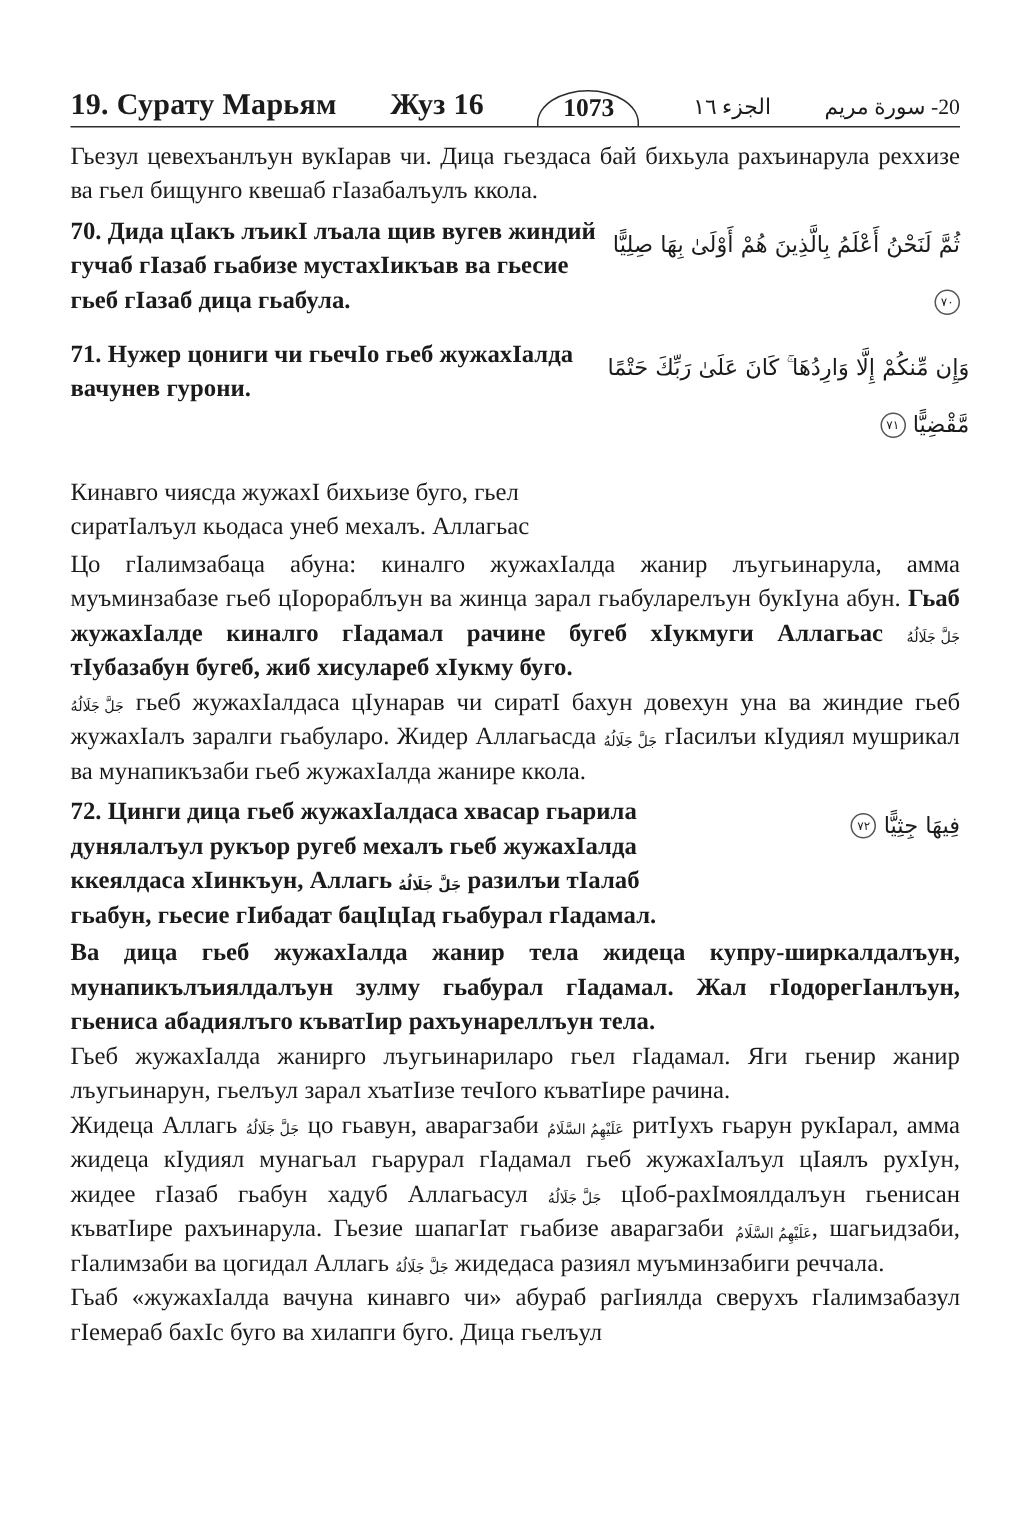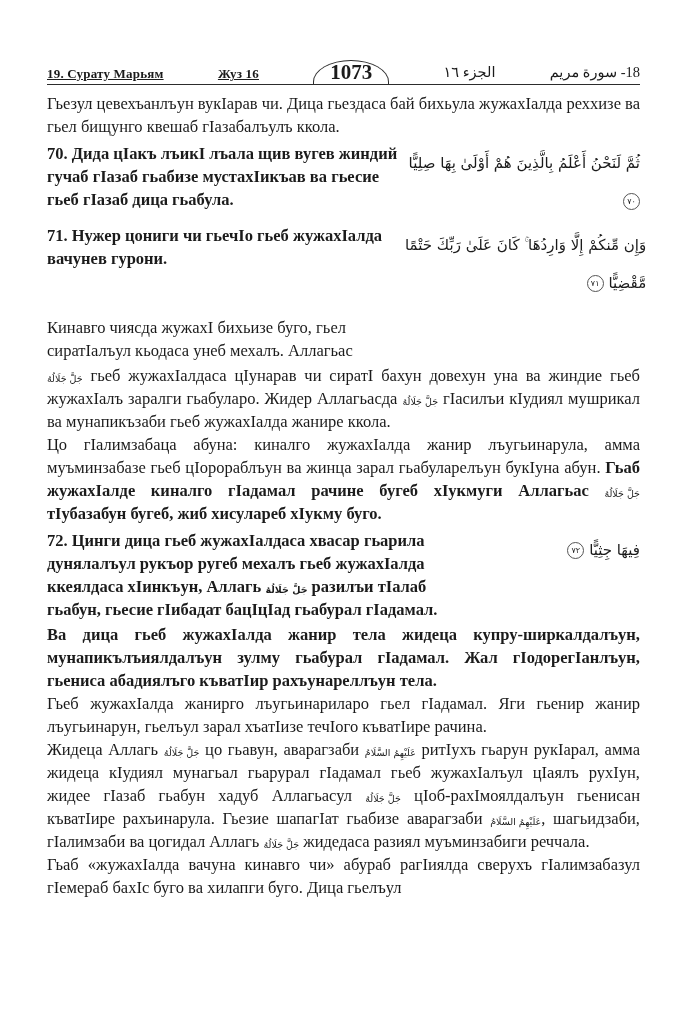--- a/index.html
+++ b/index.html
@@ -21,41 +21,40 @@
   .hdr{
     display:flex;
     align-items:flex-end;
     justify-content:space-between;
     border-bottom:1.6px solid #2c2c2c;
     padding-bottom:2px;
     height:32px;
   }
   .hdr .cyr-bold{
     font-weight:bold;
-    font-size:13px;
+    font-size:20px;
     letter-spacing:.2px;
     white-space:nowrap;
-    text-decoration:underline;
   }
   .hdr .arabic{
     font-family:Liberation Serif, serif;
     font-size:14.5px;
     white-space:nowrap;
     padding-bottom:1px;
   }
   .pn-tab{
     display:inline-block;
     border:1.6px solid #2c2c2c;
     border-bottom:none;
     border-radius:55% 55% 0 0 / 100% 100% 0 0;
     padding:0 16px 1px 16px;
     margin-bottom:-2px;
     background:#fff;
     font-weight:bold;
-    font-size:21px;
+    font-size:17px;
     line-height:22px;
   }
   
   .body{
     padding-top:7px;
     font-size:16.5px;
     line-height:23px;
   }
   p.bt{
     margin:0;
@@ -108,26 +107,26 @@
 </head>
 <body>
 
 <div class="page">
 
   <header class="hdr">
     <span class="cyr-bold">19. Сурату Марьям</span>
     <span class="cyr-bold">Жуз 16</span>
     <span class="pn-tab"><span>1073</span></span>
     <span class="arabic" dir="rtl">الجزء ١٦</span>
-    <span class="arabic" dir="rtl">18- سورة مريم</span>
+    <span class="arabic" dir="rtl">20- سورة مريم</span>
   </header>
 
   <main class="body">
 
-    <p class="bt">Гьезул цевехъанлъун вукIарав чи. Дица гьездаса бай бихьула жужахIалда реххизе ва гьел бищунго квешаб гIазабалъулъ ккола.</p>
+    <p class="bt">Гьезул цевехъанлъун вукIарав чи. Дица гьездаса бай бихьула рахъинарула реххизе ва гьел бищунго квешаб гIазабалъулъ ккола.</p>
 
     <section class="vrow">
       <div class="vleft">70.  Дида цIакъ лъикI лъала щив вугев жиндий гучаб гIазаб гьабизе мустахIикъав ва гьесие гьеб гIазаб дица гьабула.</div>
       <div class="varabic">
         <span class="aline">ثُمَّ لَنَحْنُ أَعْلَمُ بِالَّذِينَ هُمْ أَوْلَىٰ بِهَا صِلِيًّا</span>
         <span class="ayah-mark">٧٠</span>
       </div>
     </section>
 
     <section class="vrow">
@@ -137,23 +136,23 @@
       </div>
       <div class="varabic">
         <div class="aline">وَإِن مِّنكُمْ إِلَّا وَارِدُهَا ۚ كَانَ عَلَىٰ رَبِّكَ حَتْمًا</div>
         <div>
           <span>مَّقْضِيًّا</span>
           <span class="ayah-mark">٧١</span>
         </div>
       </div>
     </section>
 
+    <p class="bt"><span>Цо гIалимзабаца абуна: киналго жужахIалда жанир лъугьинарула, амма муъминзабазе гьеб цIорораблъун ва жинца зарал гьабуларелъун букIуна абун. </span><span class="bold">Гьаб жужахIалде киналго гIадамал рачине бугеб хIукмуги Аллагьас </span><span class="honorific">جَلَّ جَلَالُهُ</span><span class="bold"> тIубазабун бугеб, жиб хисулареб хIукму буго.</span></p>
+
     <p class="bt"><span class="honorific">جَلَّ جَلَالُهُ</span><span> гьеб жужахIалдаса цIунарав чи сиратI бахун довехун уна ва жиндие гьеб жужахIалъ заралги гьабуларо. Жидер Аллагьасда </span><span class="honorific">جَلَّ جَلَالُهُ</span><span> гIасилъи кIудиял мушрикал ва мунапикъзаби гьеб жужахIалда жанире ккола.</span></p>
-
-    <p class="bt"><span>Цо гIалимзабаца абуна: киналго жужахIалда жанир лъугьинарула, амма муъминзабазе гьеб цIорораблъун ва жинца зарал гьабуларелъун букIуна абун. </span><span class="bold">Гьаб жужахIалде киналго гIадамал рачине бугеб хIукмуги Аллагьас </span><span class="honorific">جَلَّ جَلَالُهُ</span><span class="bold"> тIубазабун бугеб, жиб хисулареб хIукму буго.</span></p>
 
     <section class="vrow">
       <div class="vleft wide"><span>72. Цинги дица гьеб жужахIалдаса хвасар гьарила дунялалъул рукъор ругеб мехалъ гьеб жужахIалда ккеялдаса хIинкъун, Аллагь </span><span class="honorific">جَلَّ جَلَالُهُ</span><span> разилъи тIалаб гьабун, гьесие гIибадат бацIцIад гьабурал гIадамал.</span></div>
       <div class="varabic">
         <div>
           <span>فِيهَا جِثِيًّا</span>
           <span class="ayah-mark">٧٢</span>
         </div>
       </div>
     </section>

